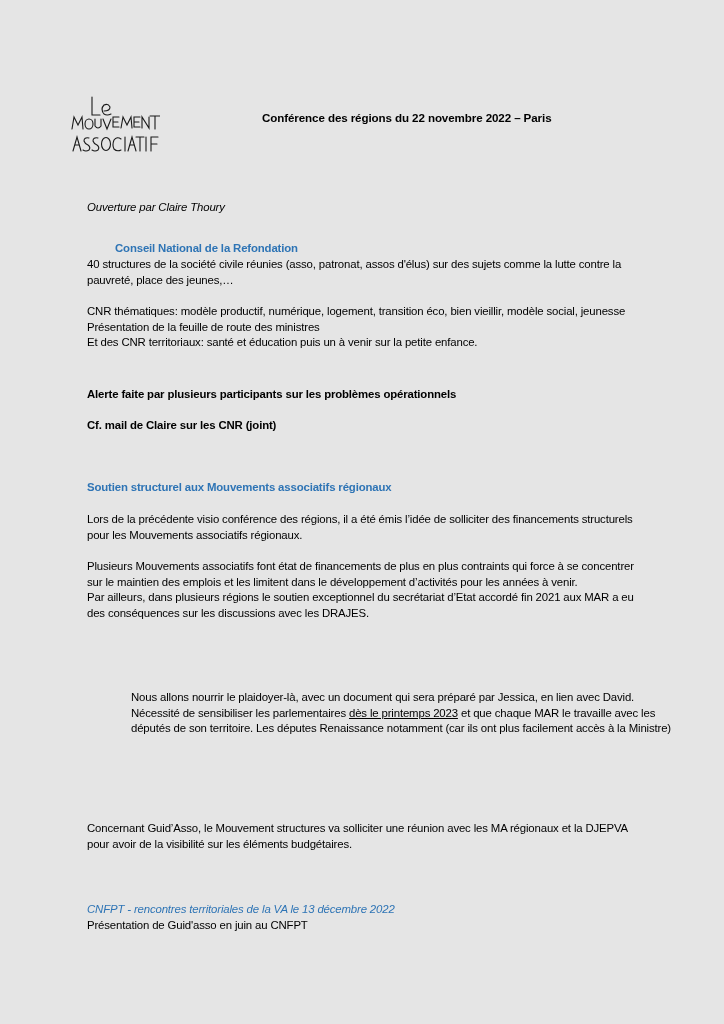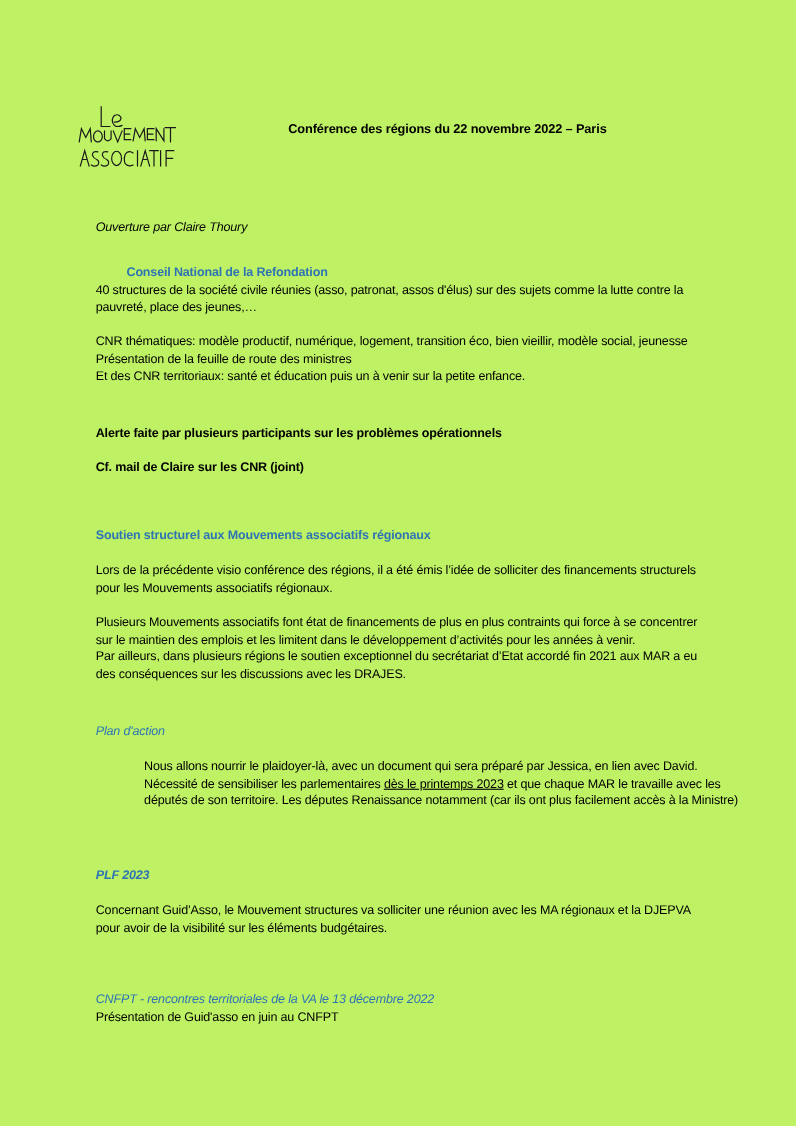--- a/index.html
+++ b/index.html
@@ -13,21 +13,21 @@
       position: relative;
       overflow: hidden;
       font-family: "Liberation Sans", "DejaVu Sans", sans-serif;
       color: #000000;
     }
     .page {
       position: absolute;
       left: 0; top: 0;
       width: 724px;
       height: 1024px;
-      background: #bef264;
+      background: #e5e5e5;
     }
     .logo {
       position: absolute;
       left: 70px;
       top: 95px;
       width: 90px;
       height: 62px;
     }
     .logo svg { display: block; }
     .doc-title {
@@ -105,25 +105,23 @@
   <div class="block bold" style="top:387px;">Alerte faite par plusieurs participants sur les problèmes opérationnels</div>
   <div class="block bold" style="top:418px;">Cf. mail de Claire sur les CNR (joint)</div>
 
   <div class="block bold blue" style="top:480px;">Soutien structurel aux Mouvements associatifs régionaux</div>
   <div class="block" style="top:512px;">Lors de la précédente visio conférence des régions, il a été émis l’idée de solliciter des financements structurels pour les Mouvements associatifs régionaux.</div>
   <div class="block" style="top:559px;">
     <p>Plusieurs Mouvements associatifs font état de financements de plus en plus contraints qui force à se concentrer sur le maintien des emplois et les limitent dans le développement d’activités pour les années à venir.</p>
     <p>Par ailleurs, dans plusieurs régions le soutien exceptionnel du secrétariat d’Etat accordé fin 2021 aux MAR a eu des conséquences sur les discussions avec les DRAJES.</p>
   </div>
 
-  <div class="block italic blue" style="top:658px;">Plan d'action</div>
   <div class="block" style="top:690px;margin-left:44px;">
     <p>Nous allons nourrir le plaidoyer-là, avec un document qui sera préparé par Jessica, en lien avec David.</p>
     <p><span>Nécessité de sensibiliser les parlementaires </span><span class="ul">dès le printemps 2023</span><span> et que chaque MAR le travaille avec les députés de son territoire. Les députes Renaissance notamment (car ils ont plus facilement accès à la Ministre)</span></p>
   </div>
 
-  <div class="block italic bold blue" style="top:789px;">PLF 2023</div>
   <div class="block" style="top:821px;">Concernant Guid’Asso, le Mouvement structures va solliciter une réunion avec les MA régionaux et la DJEPVA pour avoir de la visibilité sur les éléments budgétaires.</div>
 
   <div class="block italic blue" style="top:902px;">CNFPT - rencontres territoriales de la VA le 13 décembre 2022</div>
   <div class="block" style="top:918px;">Présentation de Guid'asso en juin au CNFPT</div>
 
 </div>
 
 </body></html>

